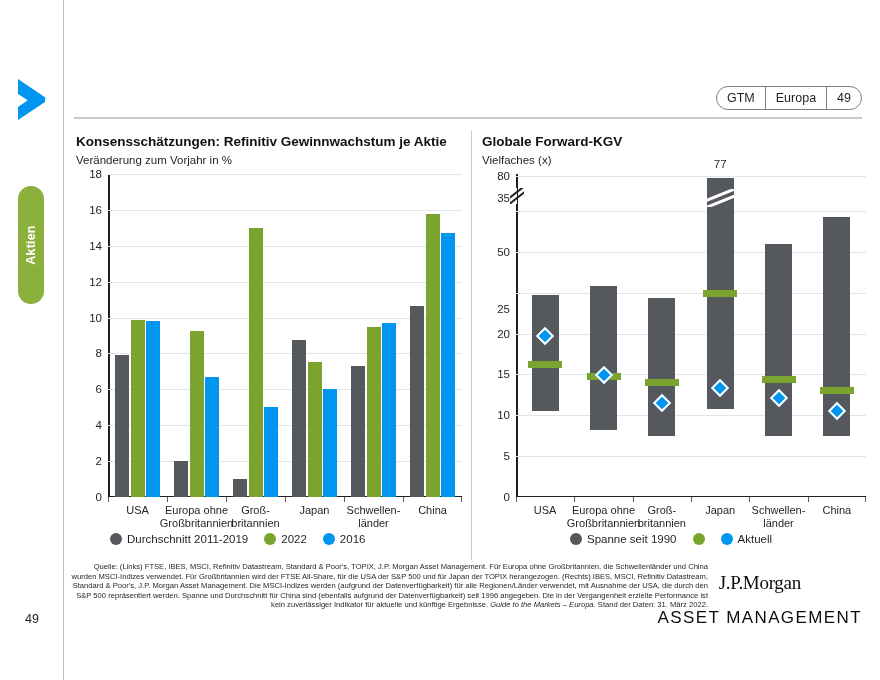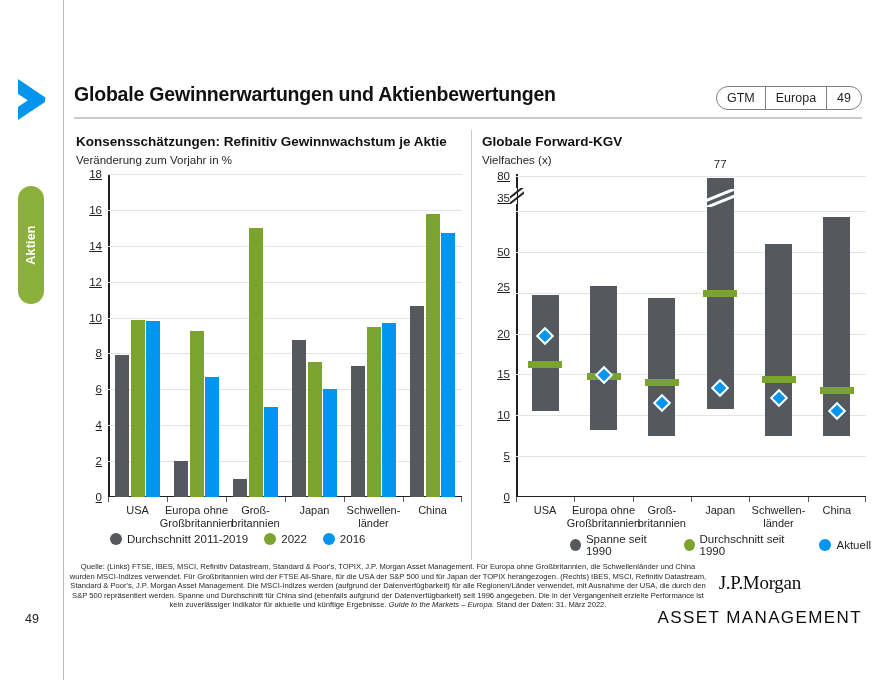--- a/index.html
+++ b/index.html
@@ -91,21 +91,21 @@
   }
   .axis-y {
     position: absolute; left: 0; top: 0; bottom: 0; width: 2px; background: #231f20;
   }
   .axis-x {
     position: absolute; left: 0; right: 0; bottom: 0; height: 1.5px; background: #231f20;
   }
   .ytick {
     position: absolute; right: 100%; margin-right: 6px;
     transform: translateY(-50%);
-    font-size: 11.5px; color: #231f20; white-space: nowrap; text-decoration: underline;
+    font-size: 11.5px; color: #231f20; white-space: nowrap;
   }
   .xtickmark {
     position: absolute; bottom: -5px; width: 1px; height: 5px; background: #5a5e61;
   }
   .xlabel {
     position: absolute; top: 100%; margin-top: 7px;
     transform: translateX(-50%);
     font-size: 11px; color: #231f20; text-align: center; line-height: 13px;
     white-space: pre-line; width: 90px;
   }
@@ -146,21 +146,21 @@
     gap: 7px; font-size: 11.5px; color: #231f20;
   }
   .legend-left  { left: 110px; }
   .legend-right { left: 570px; }
   .legend-item { display: flex; align-items: center; gap: 5px; margin-right: 9px; }
   .dot { width: 12px; height: 12px; border-radius: 50%; display: inline-block; }
 
   
   .source {
     position: absolute; left: 68px; top: 562px; width: 640px;
-    font-size: 7.6px; line-height: 9.6px; color: #231f20; text-align: center;
+    font-size: 7.6px; line-height: 9.6px; color: #231f20; text-align: right;
   }
   .source em { font-style: italic; }
   .jpm-logo {
     position: absolute; right: 18px; top: 572px; text-align: center;
   }
   .jpm-logo .jpm1 {
     font-family: "Liberation Serif", serif; font-size: 19px; color: #0d0d0d; letter-spacing: -0.3px;
   }
   .jpm-logo .jpm2 {
     font-size: 17px; color: #0d0d0d; letter-spacing: 1.4px; margin-top: 14px;
@@ -176,21 +176,20 @@
       <polygon points="6,4 6,18 20,27 6,36 6,44 33,26 33,22" fill="#0096f0"></polygon>
       <polygon points="6,4 30,21 33,23 33,22 6,4" fill="#0096f0"></polygon>
       <path d="M6 3 L34 22 L6 41 L6 31 L19 22 L6 13 Z" fill="#0096f0"></path>
     </svg>
     <div class="tab-aktien">
       <span>Aktien</span>
     </div>
     <div class="page-num">49</div>
   </div>
 
-  <div class="header-title">Globale Gewinnerwartungen und Aktienbewertungen</div>
   <div class="gtm-badge">
     <div>GTM</div>
     <div>Europa</div>
     <div>49</div>
   </div>
   <div class="header-rule"></div>
 
   <div class="panel panel-left">
     <div class="chart-title">Konsensschätzungen: Refinitiv Gewinnwachstum je Aktie</div>
     <div class="chart-sub">Veränderung zum Vorjahr in %</div>
@@ -262,21 +261,21 @@
     <div class="ytick" style="top: 323px;">0</div>
         <div class="gridline" style="top: 282.164px;"></div>
         <div class="ytick" style="top: 282.164px;">5</div>
         <div class="gridline" style="top: 241.327px;"></div>
         <div class="ytick" style="top: 241.327px;">10</div>
         <div class="gridline" style="top: 200.491px;"></div>
         <div class="ytick" style="top: 200.491px;">15</div>
         <div class="gridline" style="top: 159.654px;"></div>
         <div class="ytick" style="top: 159.654px;">20</div>
         <div class="gridline" style="top: 118.818px;"></div>
-        <div class="ytick" style="top: 113px;">25</div>
+        <div class="ytick" style="top: 135px;">25</div>
         <div class="gridline" style="top: 77.9814px;"></div>
         <div class="ytick" style="top: 77.9814px;">50</div>
         <div class="gridline" style="top: 37.145px;"></div>
         <div class="ytick" style="top: 24px;">35</div>
         <div class="gridline" style="top: 1.615px;"></div>
         <div class="ytick" style="top: 1.615px;">80</div>
         <div class="axis-break" style="top: 13.615px;">
           <u></u>
           <i style="top: 3px;"></i>
           <i style="top: 9px;"></i>
@@ -337,21 +336,20 @@
         <span>2016</span>
       </div>
     </div>
   <div class="legend legend-right" id="legend-right">
       <div class="legend-item">
         <span class="dot" style="background: rgb(85, 88, 92);"></span>
         <span>Spanne seit 1990</span>
       </div>
       <div class="legend-item">
         <span class="dot" style="background: rgb(123, 164, 46);"></span>
-        <span>Durchschnitt seit 1990</span>
       </div>
       <div class="legend-item">
         <span class="dot" style="background: rgb(0, 150, 240);"></span>
         <span>Aktuell</span>
       </div>
     </div>
 
   <div class="source">
     <span>Quelle: (Links) FTSE, IBES, MSCI, Refinitiv Datastream, Standard &amp; Poor's, TOPIX, J.P. Morgan Asset Management. Für Europa ohne Großbritannien, die Schwellenländer und China wurden MSCI-Indizes verwendet. Für Großbritannien wird der FTSE All-Share, für die USA der S&amp;P 500 und für Japan der TOPIX herangezogen. (Rechts) IBES, MSCI, Refinitiv Datastream, Standard &amp; Poor's, J.P. Morgan Asset Management. Die MSCI-Indizes werden (aufgrund der Datenverfügbarkeit) für alle Regionen/Länder verwendet, mit Ausnahme der USA, die durch den S&amp;P 500 repräsentiert werden. Spanne und Durchschnitt für China sind (ebenfalls aufgrund der Datenverfügbarkeit) seit 1996 angegeben. Die in der Vergangenheit erzielte Performance ist kein zuverlässiger Indikator für aktuelle und künftige Ergebnisse. </span><em>Guide to the Markets – Europa.</em>
     <span>Stand der Daten: 31. März 2022.</span>

